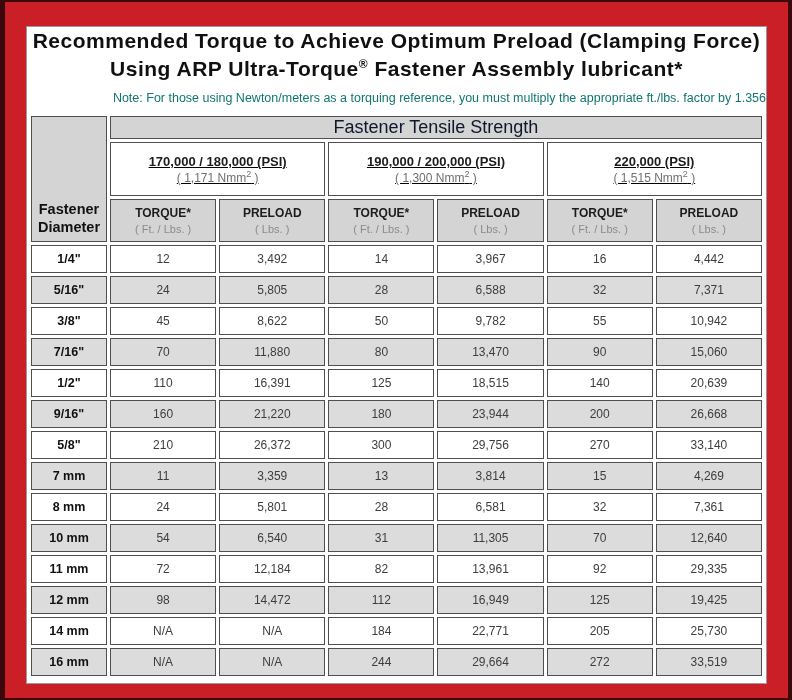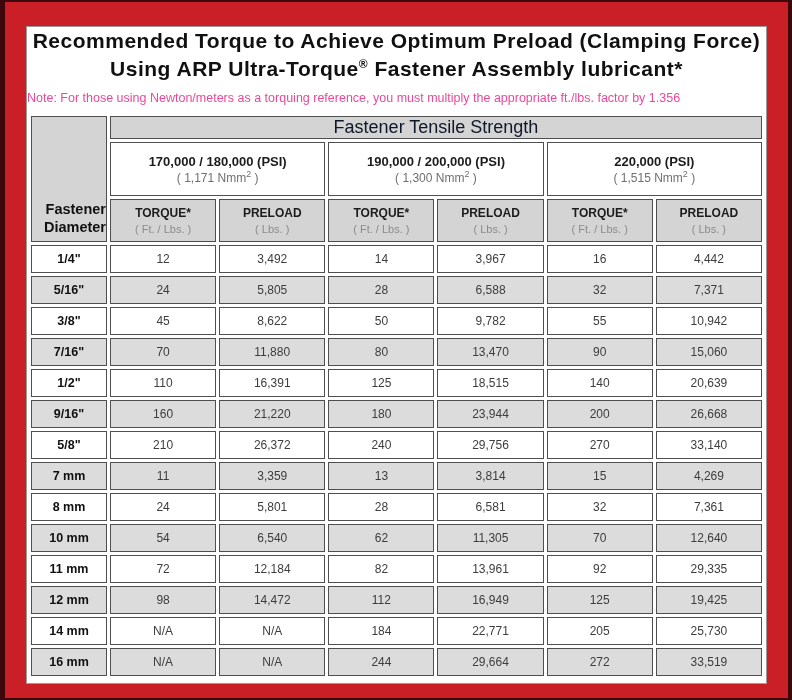--- a/index.html
+++ b/index.html
@@ -21,41 +21,41 @@
     background: #ffffff;
     border: 1px solid #9a9a9a;
     box-sizing: border-box;
   }
   .title {
     text-align: center; font-weight: bold; color: #101010;
     font-size: 21px; letter-spacing: 0.5px; line-height: 1.32;
   }
   .title sup { font-size: 12px; }
   .note {
-    text-align: left; font-size: 12.5px; color: #ec4899;
+    text-align: right; font-size: 12.5px; color: #0f766e;
     margin-top: 9px;
   }
   table.torque {
     width: calc(100% - 2px);
     margin: 8px auto 0 auto;
     border-collapse: separate; border-spacing: 3px;
     table-layout: fixed;
   }
   th, td {
     border: 1px solid #4f4f4f;
     text-align: center; vertical-align: middle;
     padding: 0; overflow: hidden;
   }
   th.main-h { background: #d4d4d4; font-size: 18px; font-weight: normal; color: #0f172a; height: 21px; }
   th.corner {
     background: #d4d4d4; vertical-align: bottom;
     font-size: 14.5px; font-weight: bold; color: #111;
-    padding-bottom: 5px; line-height: 1.25; text-align: right;
-  }
-  th.psi { background: #ffffff; height: 52px; }
+    padding-bottom: 5px; line-height: 1.25;
+  }
+  th.psi { background: #ffffff; height: 52px; text-decoration: underline; }
   .psi-l1 { font-size: 13px; font-weight: bold; color: #1c1c1c; }
   .psi-l2 { font-size: 12px; color: #6f6f6f; font-weight: normal; }
   .psi-l2 sup { font-size: 9px; }
   th.sub { background: #d4d4d4; height: 41px; margin-left: 20px; }
   .sub-l1 { font-size: 12px; font-weight: bold; color: #1c1c1c; }
   .sub-l2 { font-size: 11px; color: #8b8b8b; margin-top: 3px; font-weight: normal; }
   tbody td { height: 26px; font-size: 12px; color: #3d3d3d; background: #ffffff; }
   tbody td.diam { font-weight: bold; color: #101010; font-size: 12.5px; }
   tbody tr.striped td { background: #dcdcdc; }
 </style>
@@ -183,21 +183,21 @@
             <td class="val">21,220</td>
             <td class="val">180</td>
             <td class="val">23,944</td>
             <td class="val">200</td>
             <td class="val">26,668</td>
           </tr>
           <tr class="plain">
             <td class="diam">5/8"</td>
             <td class="val">210</td>
             <td class="val">26,372</td>
-            <td class="val">240</td>
+            <td class="val">300</td>
             <td class="val">29,756</td>
             <td class="val">270</td>
             <td class="val">33,140</td>
           </tr>
           <tr class="striped">
             <td class="diam">7 mm</td>
             <td class="val">11</td>
             <td class="val">3,359</td>
             <td class="val">13</td>
             <td class="val">3,814</td>
@@ -210,21 +210,21 @@
             <td class="val">5,801</td>
             <td class="val">28</td>
             <td class="val">6,581</td>
             <td class="val">32</td>
             <td class="val">7,361</td>
           </tr>
           <tr class="striped">
             <td class="diam">10 mm</td>
             <td class="val">54</td>
             <td class="val">6,540</td>
-            <td class="val">62</td>
+            <td class="val">31</td>
             <td class="val">11,305</td>
             <td class="val">70</td>
             <td class="val">12,640</td>
           </tr>
           <tr class="plain">
             <td class="diam">11 mm</td>
             <td class="val">72</td>
             <td class="val">12,184</td>
             <td class="val">82</td>
             <td class="val">13,961</td>

